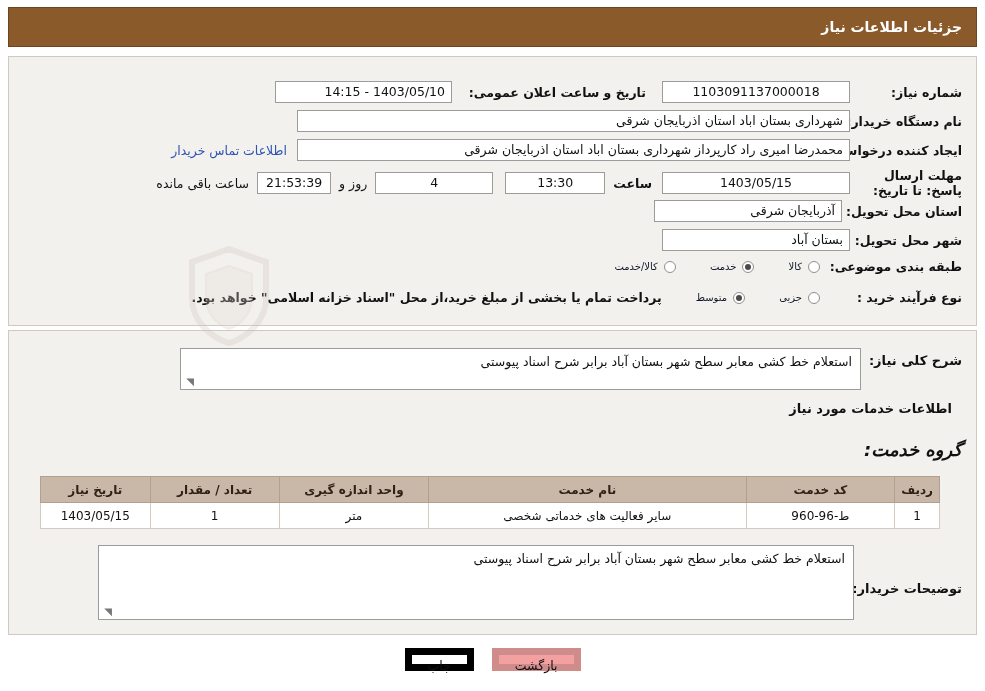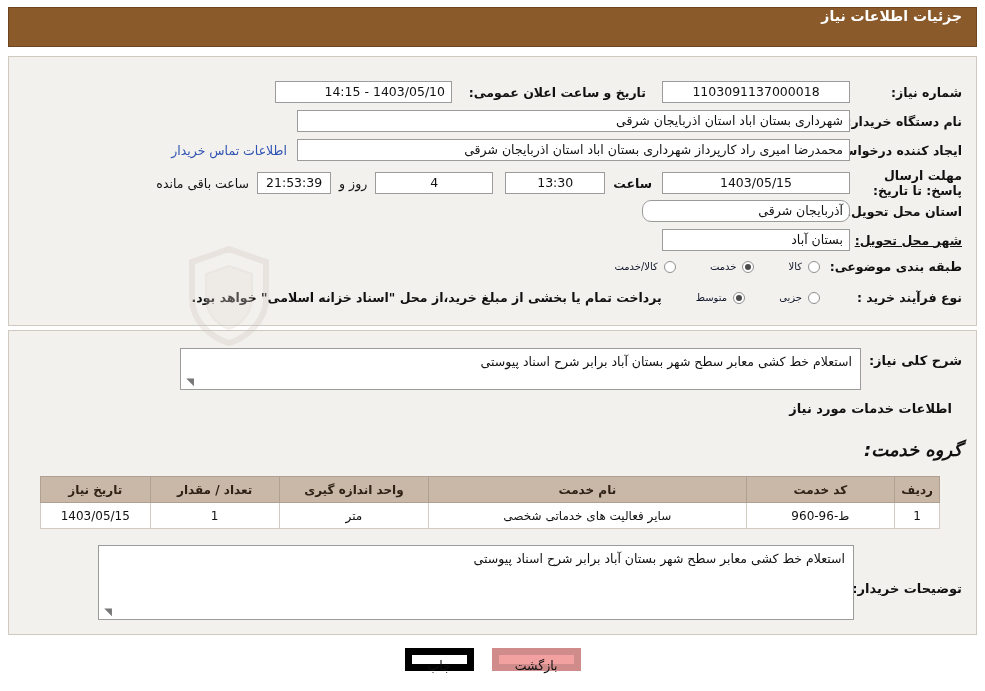--- a/index.html
+++ b/index.html
@@ -19,20 +19,21 @@
   }
 
   
   .header {
     position: absolute;
     left: 8px; top: 7px;
     width: 969px; height: 40px;
     background: #8a5a2b;
     border: 1px solid #6d4520;
     display: flex;
+    align-items: center;
     justify-content: flex-start;
     padding: 0 14px;
   }
   .header-title {
     color: #ffffff;
     font-size: 14px;
     font-weight: bold;
   }
 
   
@@ -234,25 +235,25 @@
       <div class="lbl" style="margin-right:10px;">ساعت</div>
       <div class="fld" style="width:100px; margin-right:8px;">13:30</div>
       <div class="fld" style="width:118px; margin-right:12px;">4</div>
       <div class="lbl" style="margin-right:8px; font-weight:normal;">روز و</div>
       <div class="fld" style="width:74px; margin-right:8px;">21:53:39</div>
       <div class="lbl" style="margin-right:8px; font-weight:normal;">ساعت باقی مانده</div>
     </div>
 
     <div class="row" style="right:14px; top:143px;">
       <div class="lbl" style="width:108px; text-align:right;">استان محل تحویل:</div>
-      <div class="fld right" style="width:208px; margin-right:4px;border-radius:9px;">آذربایجان شرقی</div>
+      <div class="fld right" style="width:188px; margin-right:12px;">آذربایجان شرقی</div>
     </div>
 
     <div class="row" style="right:14px; top:172px;">
-      <div class="lbl" style="width:108px; text-align:right;text-decoration:underline;">شهر محل تحویل:</div>
+      <div class="lbl" style="width:108px; text-align:right;">شهر محل تحویل:</div>
       <div class="fld right" style="width:188px; margin-right:4px;">بستان آباد</div>
     </div>
 
     <div class="row" style="right:14px; top:202px;">
       <div class="lbl" style="width:108px; text-align:right;">طبقه بندی موضوعی:</div>
       <div class="radio-wrap" style="margin-right:34px;">
         <span class="radio"></span>
         <span class="radio-label">کالا</span>
       </div>
       <div class="radio-wrap" style="margin-right:34px;">

